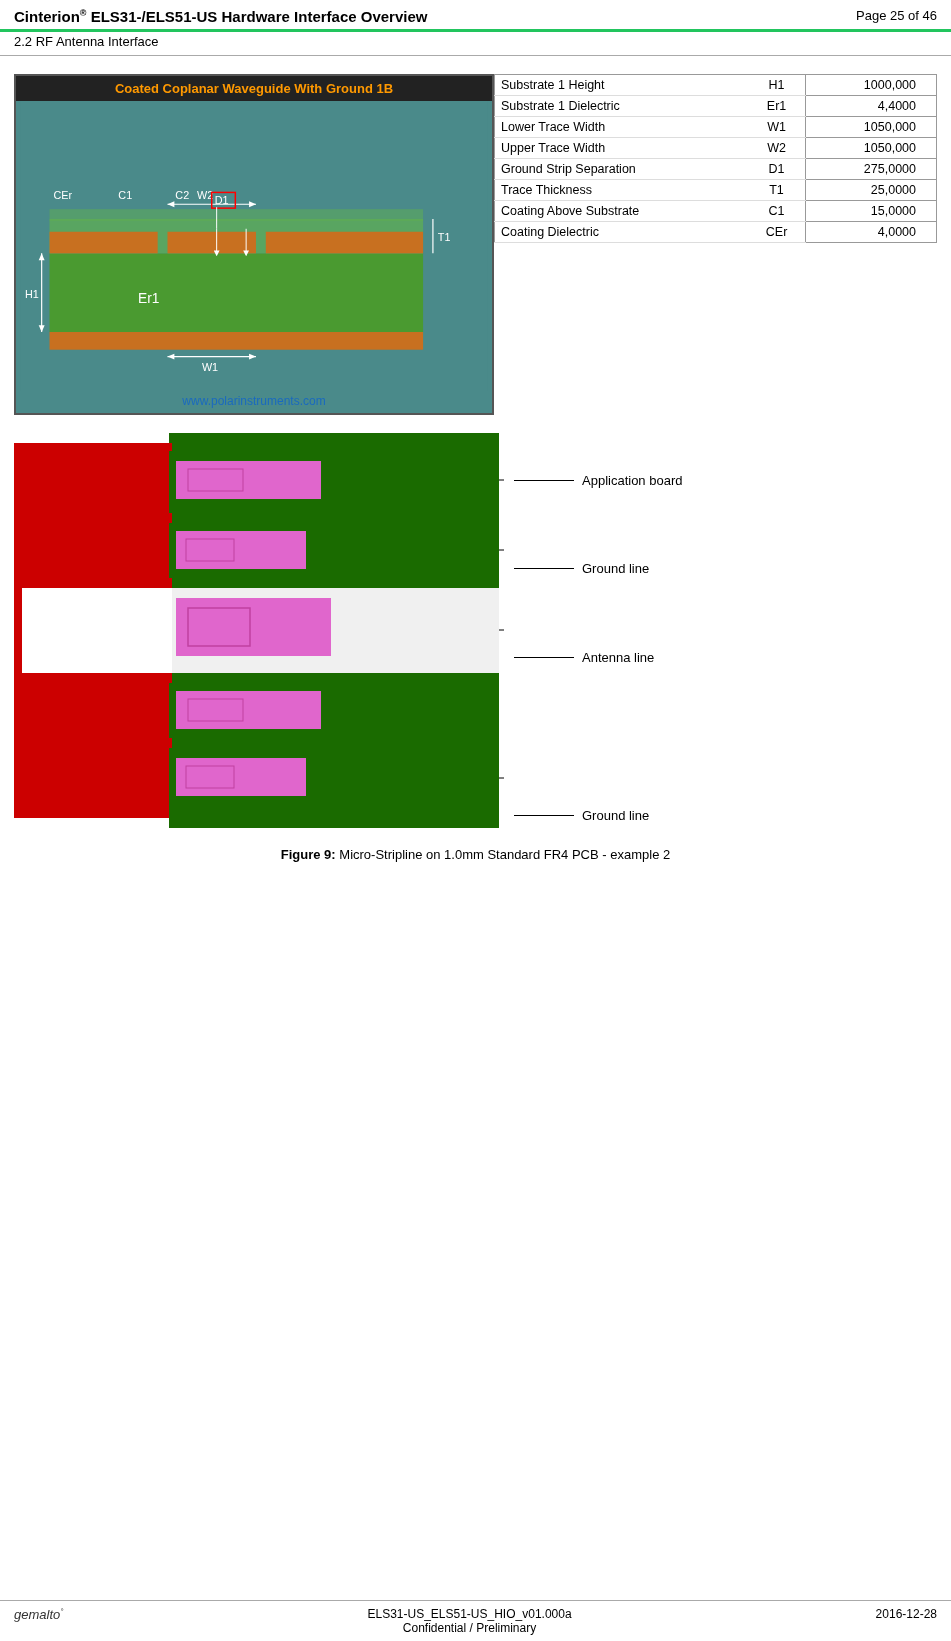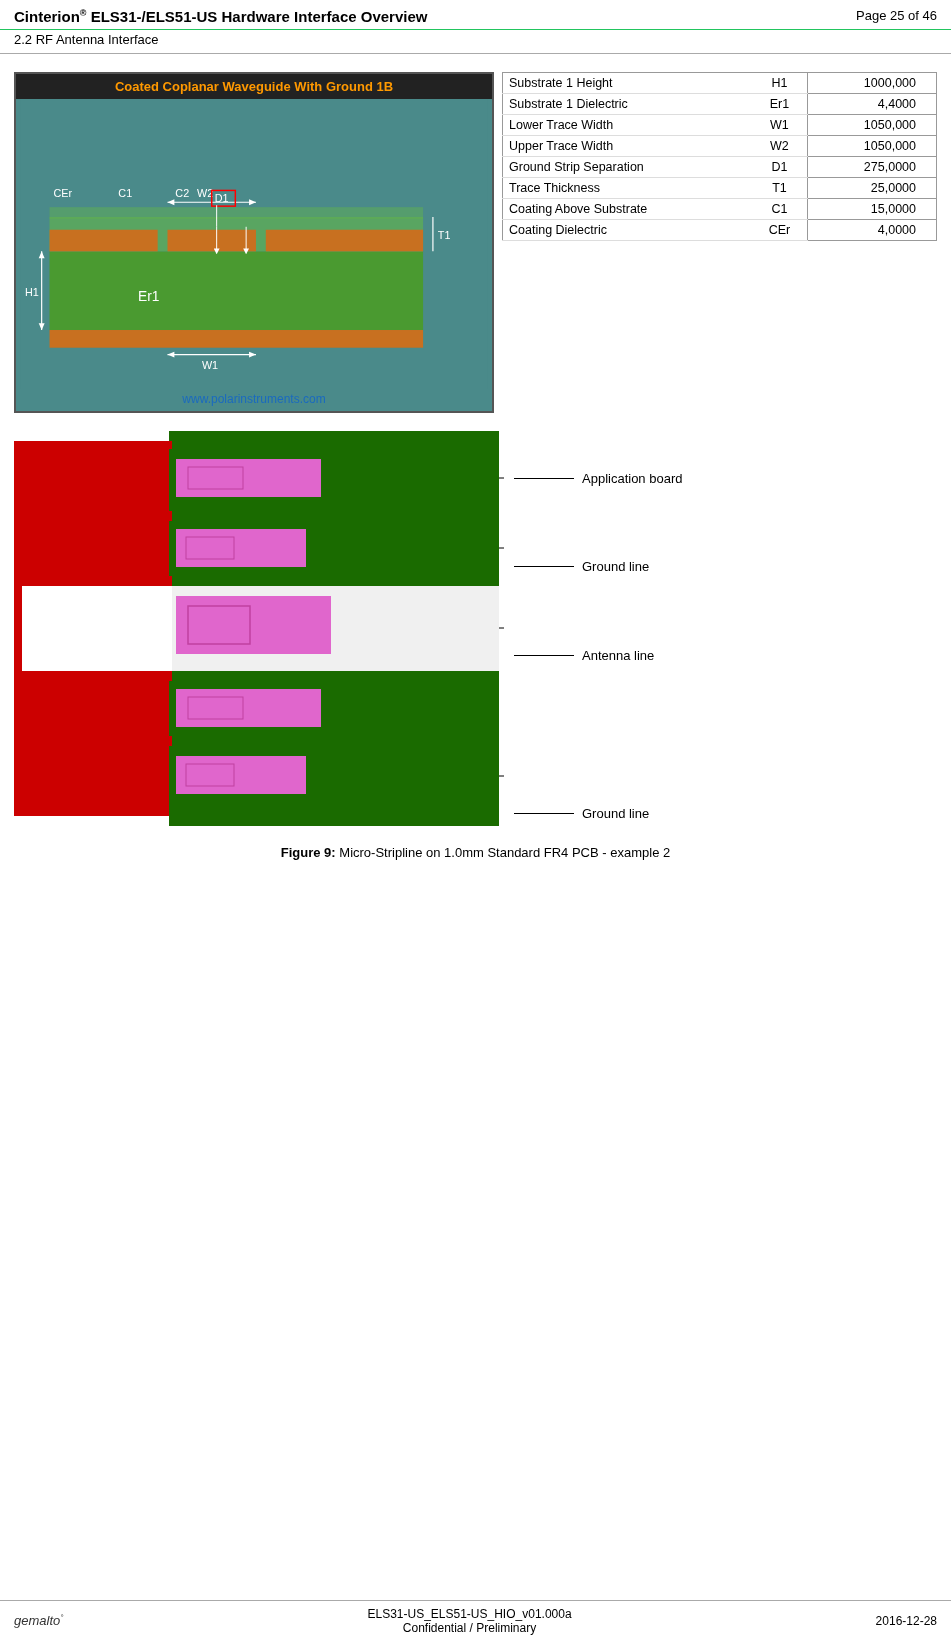--- a/index.html
+++ b/index.html
@@ -12,21 +12,21 @@
       color: #000;
       position: relative;
     }
 
     
     .header {
       display: flex;
       justify-content: space-between;
       align-items: flex-start;
       padding: 8px 14px 4px 14px;
-      border-bottom: 1px solid #22c55e;
+      border-bottom: 3px solid #22c55e;
     }
     .header-title {
       font-size: 15px;
       font-weight: bold;
     }
     .header-title sup {
       font-size: 9px;
     }
     .header-page {
       font-size: 13px;
@@ -39,21 +39,21 @@
 
     
     .main-content {
       padding: 18px 14px 20px 14px;
     }
 
     
     .top-section {
       display: flex;
       flex-direction: row;
-      gap: 8px;
+      gap: 0px;
       margin-bottom: 18px;
     }
 
     
     .waveguide-box {
       width: 480px;
       border: 2px solid #555;
       background: #4a8a8a;
       flex-shrink: 0;
     }
@@ -165,21 +165,20 @@
     
     .footer {
       position: absolute;
       bottom: 0;
       left: 0;
       right: 0;
       border-top: 1px solid #aaa;
       padding: 6px 14px;
       display: flex;
       justify-content: space-between;
-      align-items: center;
       font-size: 12px;
     }
     .footer-logo {
       font-size: 13px;
       font-style: italic;
       color: #333;
     }
     .footer-logo sup { font-size: 8px; }
     .footer-center {
       text-align: center;

